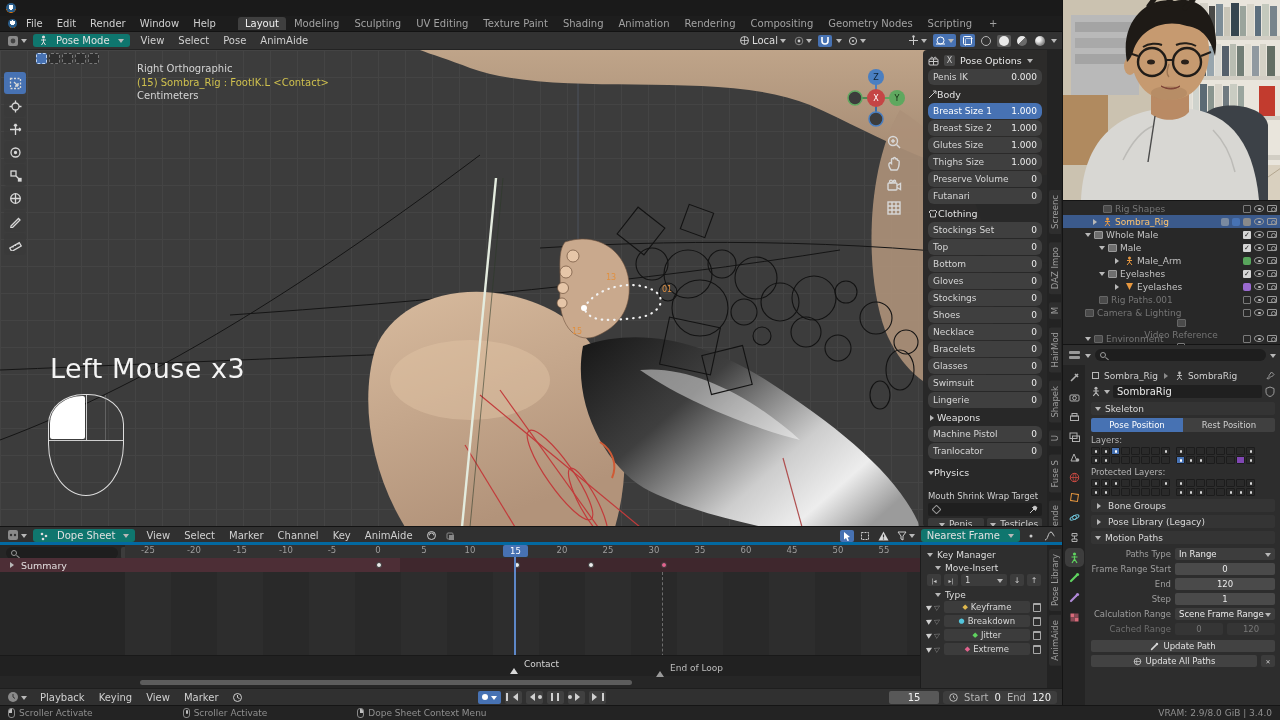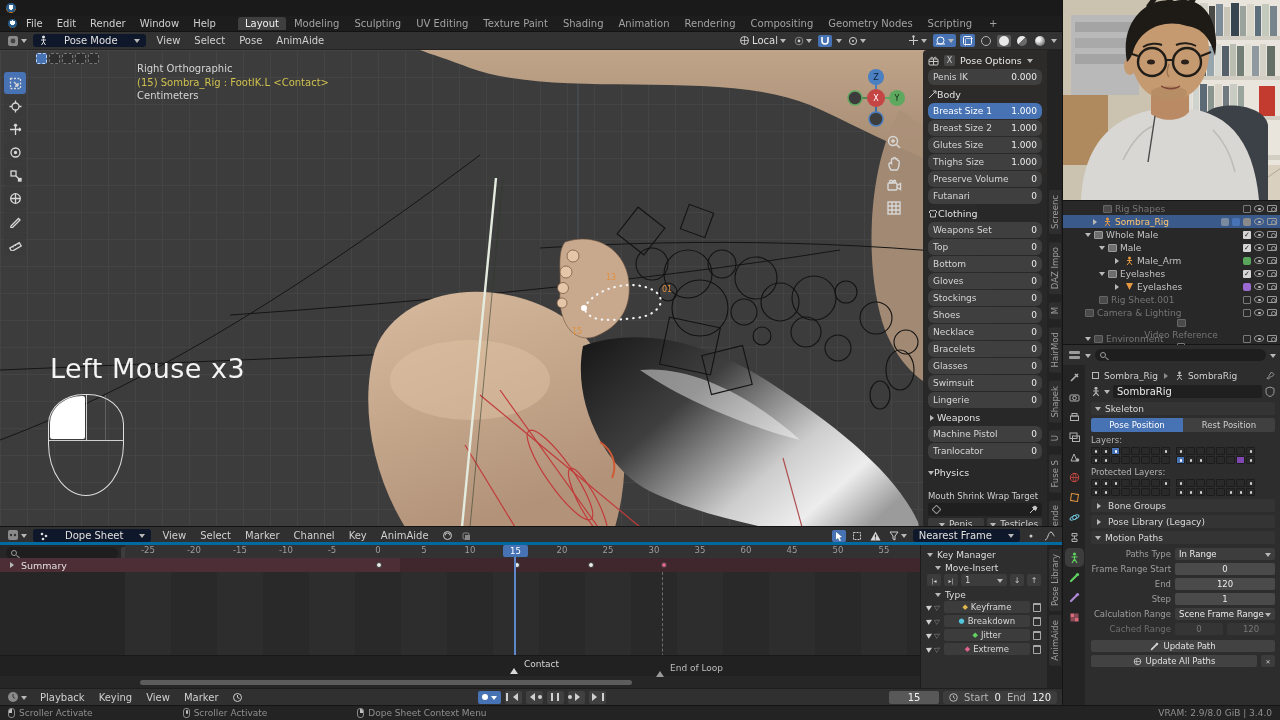--- a/index.html
+++ b/index.html
@@ -9,21 +9,21 @@
   .row{display:flex;align-items:center;}
   .grow{flex:1;}
   
   #titlebar{left:0;top:0;width:1280px;height:16px;background:#1a1a1a;color:#bdbdbd;font-size:9.5px;display:flex;align-items:center;padding-left:6px;gap:5px;}
   #menubar{left:0;top:16px;width:1062px;height:16px;background:#1d1d1d;display:flex;align-items:center;padding:0 8px;gap:2px;border-bottom:1px solid #131313;}
   .menu{padding:1px 7px;color:#d0d0d0;border-radius:3px;}
   .ws{padding:1px 7px;color:#a2a2a2;border-radius:3px 3px 0 0;margin-left:1px;}
   .ws.active{background:#3f3f3f;color:#f0f0f0;}
   .blogo{width:10px;height:10px;border-radius:50%;background:radial-gradient(circle at 50% 42%,#fff 0 2.4px,#2a5d8a 2.5px 5px,#e87d0d 5px);}
   #toolheader{left:0;top:32px;width:1062px;height:18px;background:#323232;border-bottom:1px solid #232323;display:flex;align-items:center;padding:0 5px;gap:4px;}
-  .chip{display:flex;align-items:center;gap:16px;background:#0f172a;border-radius:3px;padding:1px 6px;color:#e0e0e0;}
+  .chip{display:flex;align-items:center;gap:8px;background:#0f766e;border-radius:3px;padding:1px 6px;color:#e0e0e0;}
   .cd{width:0;height:0;border:3px solid transparent;border-top:4px solid #b8b8b8;margin-top:4px;}
   .cr{width:0;height:0;border:3px solid transparent;border-left:4px solid #b8b8b8;margin-left:2px;}
   .ball{width:10px;height:10px;border-radius:50%;background:#9a9a9a;display:inline-block;}
   .ball.wire{background:transparent;border:1.5px solid #b5b5b5;}
   .ball.solid{background:#e8e8e8;}
   .ball.half{background:linear-gradient(135deg,#e8e8e8 50%,#6a6a6a 50%);}
   .ball.rend{background:radial-gradient(circle at 35% 35%,#eee 0 2px,#888 6px);}
   .hbtn{display:flex;align-items:center;gap:2px;padding:1px 2px;border-radius:2px;}
   .hbtn.on{background:#4772b3;}
   
@@ -506,21 +506,21 @@
           </div>
       </div>
       <div class="np-head">
           <svg width="10" height="9" viewBox="0 0 10 9">
             <path d="M3 1 L1 3 L2.5 4.5 L2.5 8 H7.5 L7.5 4.5 L9 3 L7 1 C6.5 2.2 3.5 2.2 3 1 Z" stroke="#c8c8c8" fill="none"></path>
           </svg>
           <span>Clothing</span>
         </div>
       <div>
         <div class="np-row">
-            <span>Weapons Set</span>
+            <span>Stockings Set</span>
             <span class="val">0</span>
           </div>
 
         <div class="np-row">
             <span>Top</span>
             <span class="val">0</span>
           </div>
 
         <div class="np-row">
             <span>Bottom</span>
@@ -1071,21 +1071,21 @@
         <svg width="9" height="9" viewBox="0 0 9 9">
             <path d="M1 1 H8 L4.5 8 Z" fill="#e8983f"></path>
           </svg>
         <span class="grow">Eyelashes</span>
         <span class="mini" style="background:#9a6ad0;"></span>
         <span class="eye"></span>
           <span class="cam"></span>
       </div>
       <div class="orow dim" style="padding-left:36px;">
         <span class="oic coll-dim"></span>
-          <span class="grow">Rig Sheet.001</span>
+          <span class="grow">Rig Paths.001</span>
         <span class="chk off"></span>
           <span class="eye"></span>
           <span class="cam"></span>
       </div>
       <div class="orow dim" style="padding-left:22px;">
         <span class="oic coll-dim"></span>
           <span class="grow">Camera &amp; Lighting</span>
         <span class="chk off"></span>
           <span class="eye"></span>
           <span class="cam"></span>

